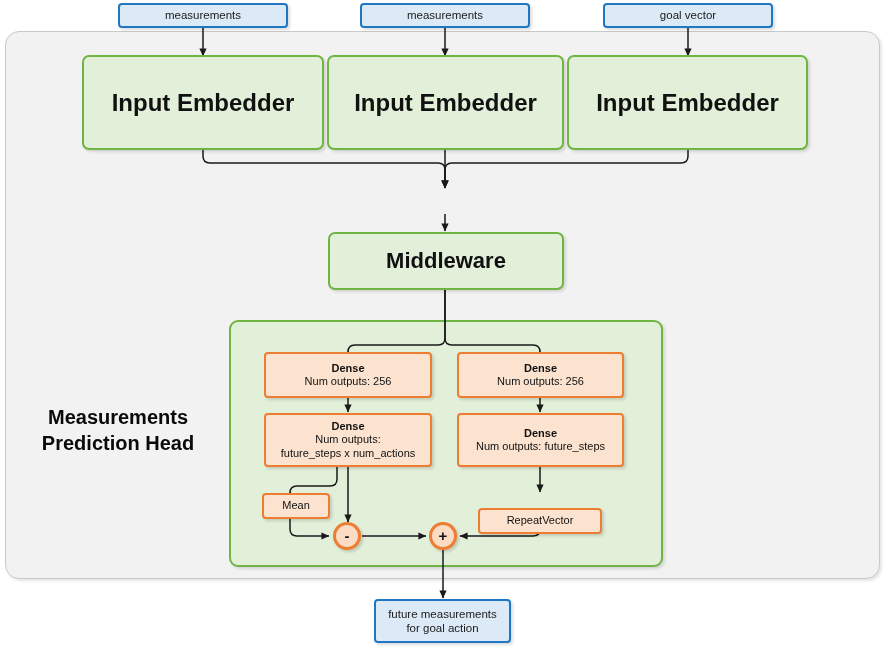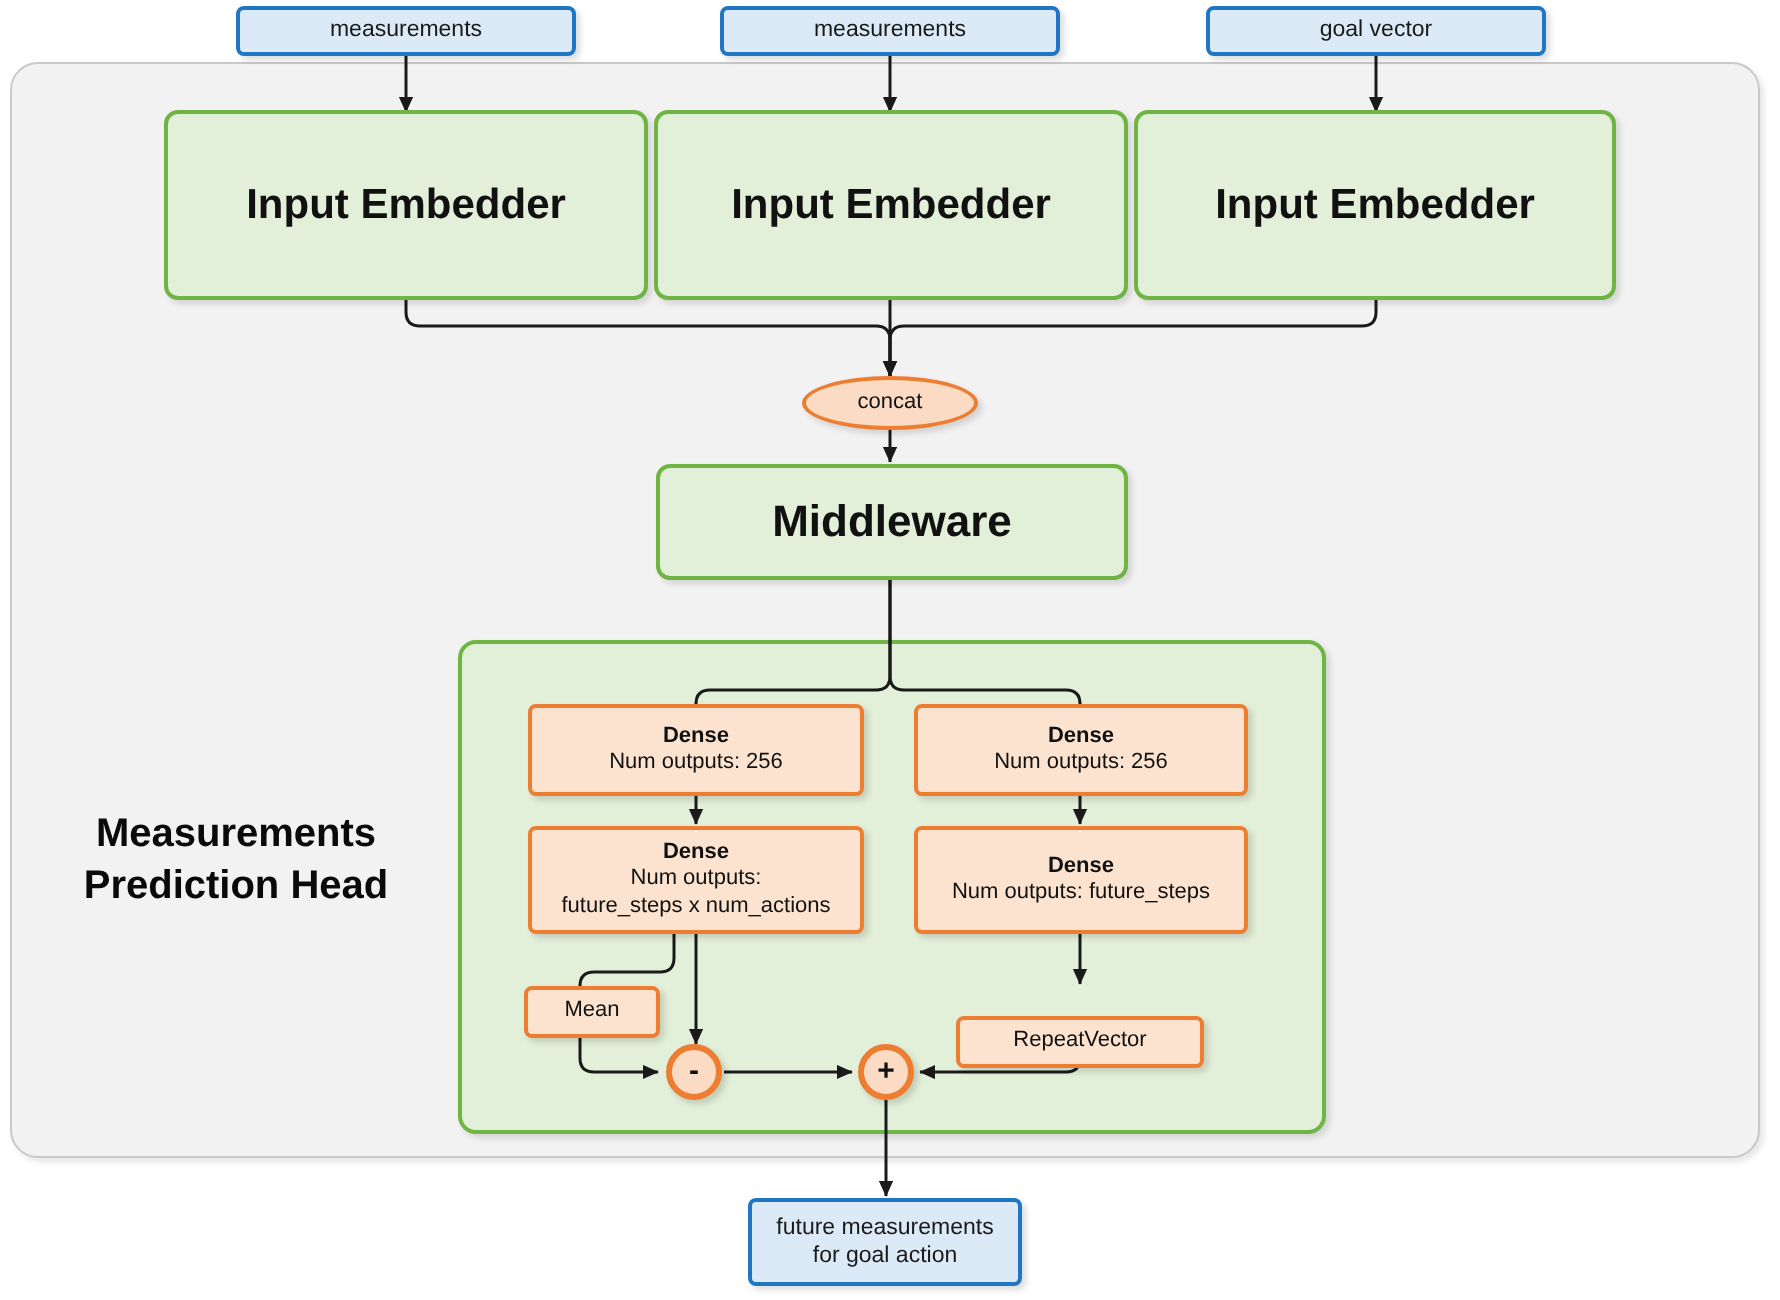--- a/index.html
+++ b/index.html
@@ -62,21 +62,21 @@
 
   
   .green-box {
     background: #E2EFD9;
     border: 2px solid #70B544;
     border-radius: 7px;
     color: #111111;
     font-weight: bold;
     box-shadow: 2px 2px 3px rgba(0,0,0,0.13);
   }
-  .embedder { font-size: 21px; }
+  .embedder { font-size: 24px; }
   .middleware { font-size: 22px; }
 
   
   .head-group {
     position: absolute;
     left: 229px;
     top: 320px;
     width: 430px;
     height: 243px;
     background: #E2EFD9;
@@ -196,23 +196,20 @@
   <div class="node green-box embedder" style="left:82px; top:55px; width:242px; height:95px;">
     <span>Input Embedder</span>
   </div>
   <div class="node green-box embedder" style="left:327px; top:55px; width:237px; height:95px;">
     <span>Input Embedder</span>
   </div>
   <div class="node green-box embedder" style="left:567px; top:55px; width:241px; height:95px;">
     <span>Input Embedder</span>
   </div>
 
-  <div class="node ellipse-node" style="left:401px; top:188px; width:88px; height:27px;">
-    <span>concat</span>
-  </div>
 
   <div class="node green-box middleware" style="left:328px; top:232px; width:236px; height:58px;">
     <span>Middleware</span>
   </div>
 
   <div class="head-title">
     <span>Measurements</span>
     <span>Prediction Head</span>
   </div>
 

